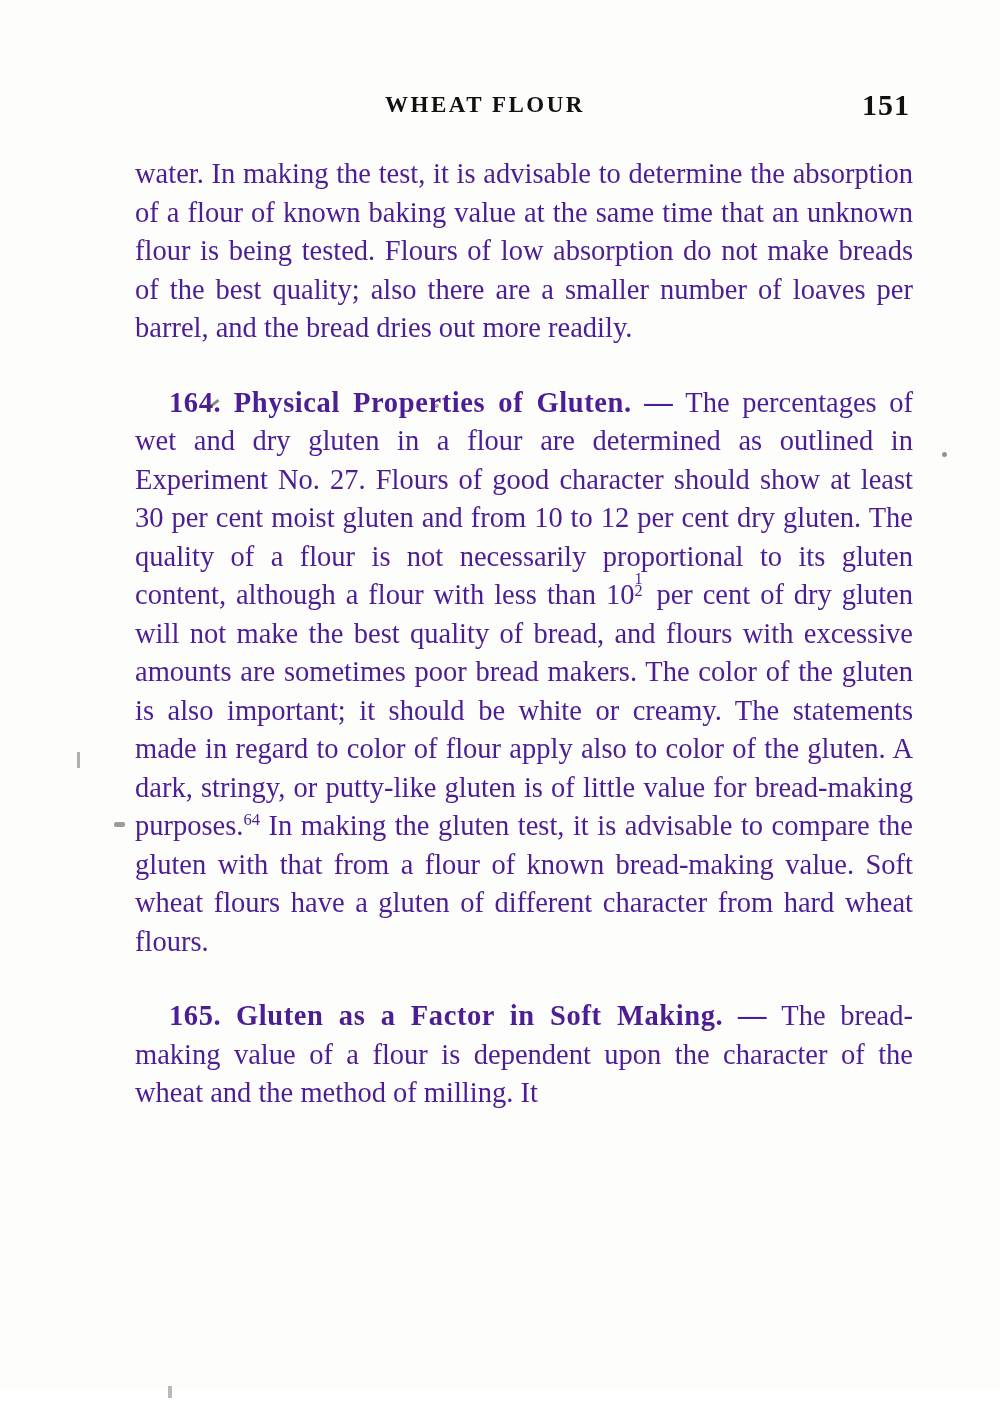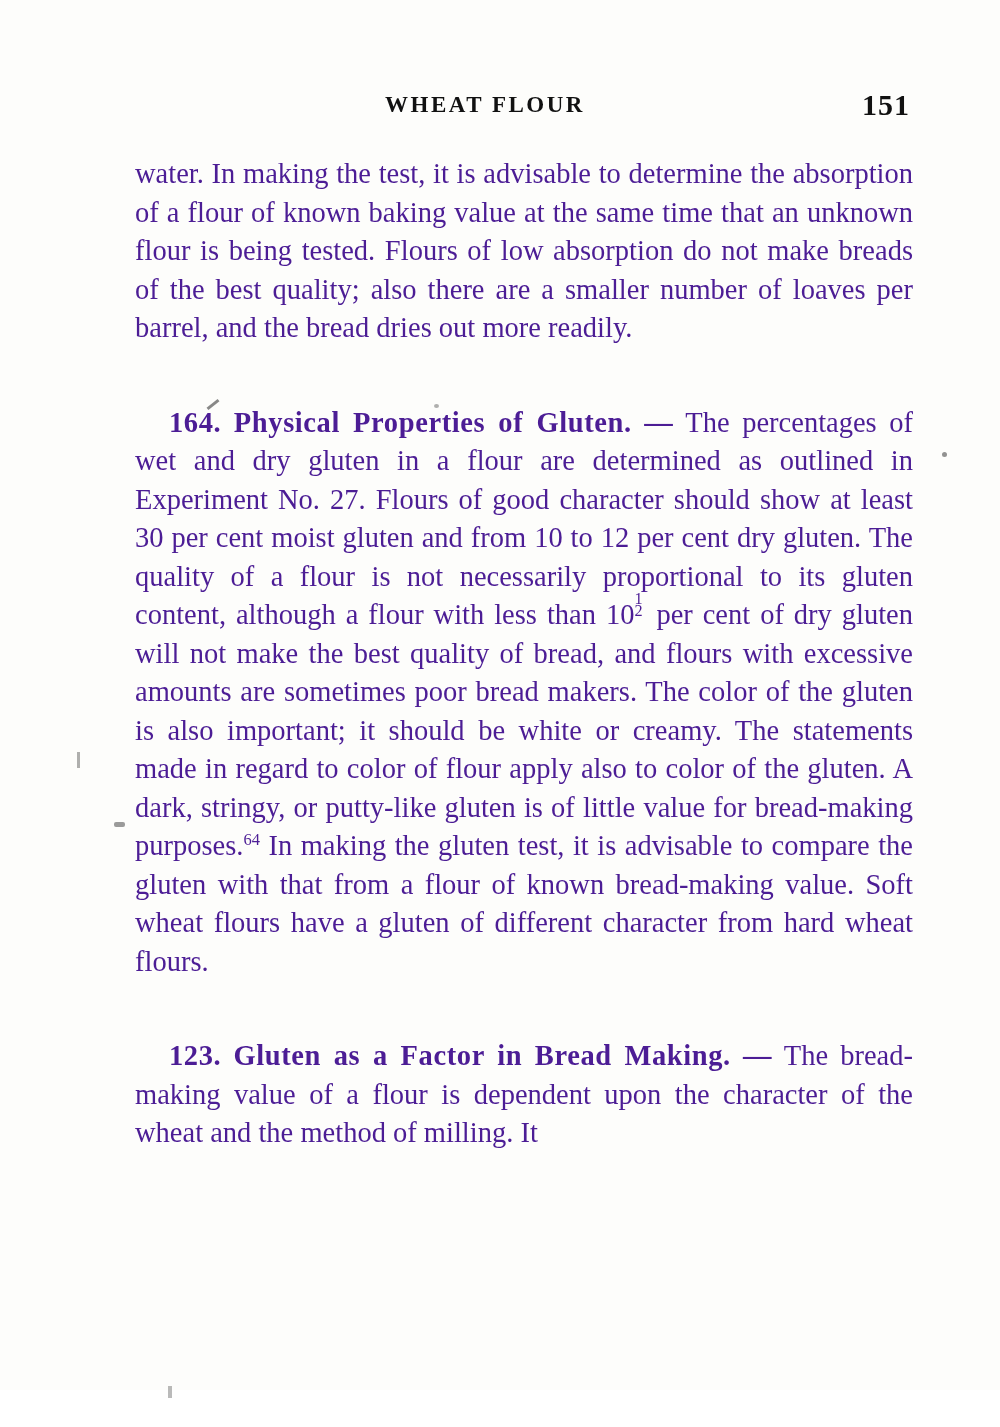--- a/index.html
+++ b/index.html
@@ -60,21 +60,21 @@
   p {
     margin: 0;
     font-family: "Liberation Serif", serif;
     font-size: 28.5px;
     line-height: 38.5px;
     color: #4c1d95;
     text-align: justify;
     text-justify: inter-word;
   }
   p.para-gap {
-    margin-top: 56px;
+    margin-top: 36px;
   }
   .indent {
     display: inline-block;
     width: 34px;
   }
   .run-in {
     font-weight: bold;
     letter-spacing: 0.6px;
   }
   .frac {
@@ -134,22 +134,22 @@
     </p>
 
     <p class="para-gap">
       <span class="indent"></span><span class="run-in">164.</span>
       <span class="run-in">Physical Properties of Gluten.</span>
       <span class="run-in">—</span>
       <span>The percentages of wet and dry gluten in a flour are determined as outlined in Experiment No. 27.   Flours of good character should show at least 30 per cent moist gluten and from 10 to 12 per cent dry gluten.   The quality of a flour is not necessarily proportional to its gluten content, although a flour with less than 10</span><span class="frac"><span class="num">1</span><span class="den">2</span></span><span> per cent of dry gluten will not make the best quality of bread, and flours with excessive amounts are sometimes poor bread makers.   The color of the gluten is also important; it should be white or creamy.   The statements made in regard to color of flour apply also to color of the gluten.   A dark, stringy, or putty-like gluten is of little value for bread-making purposes.</span><sup class="fn">64</sup><span>   In making the gluten test, it is advisable to compare the gluten with that from a flour of known bread-making value.   Soft wheat flours have a gluten of different character from hard wheat flours.</span>
     </p>
 
     <p class="para-gap">
-      <span class="indent"></span><span class="run-in">123.</span>
-      <span class="run-in">Gluten as a Factor in Bread Making.</span>
+      <span class="indent"></span><span class="run-in">165.</span>
+      <span class="run-in">Gluten as a Factor in Soft Making.</span>
       <span class="run-in">—</span>
       <span>The bread-making value of a flour is dependent upon the character of the wheat and the method of milling.   It</span>
     </p>
 
   </div>
 
   <div class="speck s1"></div>
   <div class="speck s2"></div>
   <div class="speck s3"></div>
   <div class="speck s4"></div>

